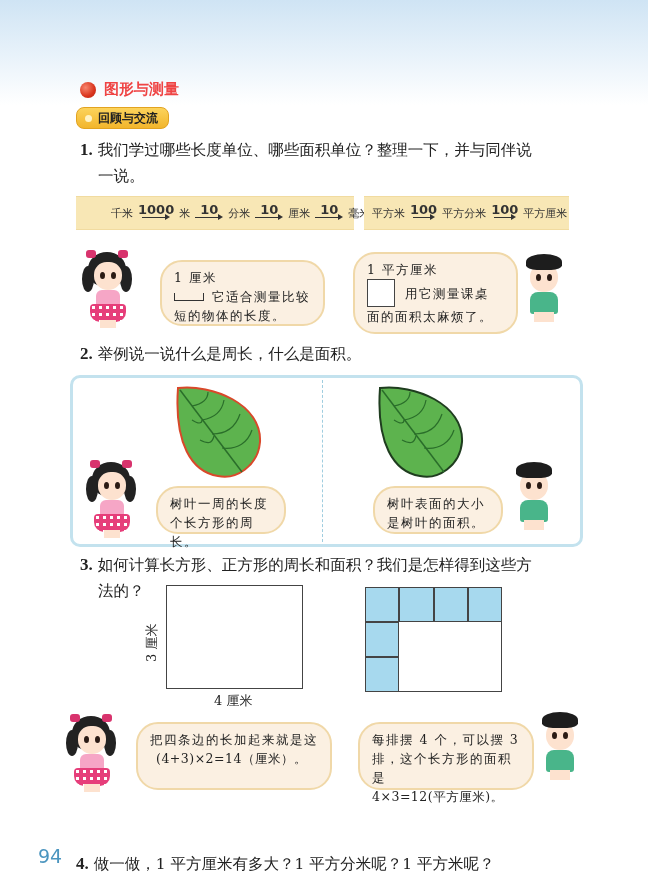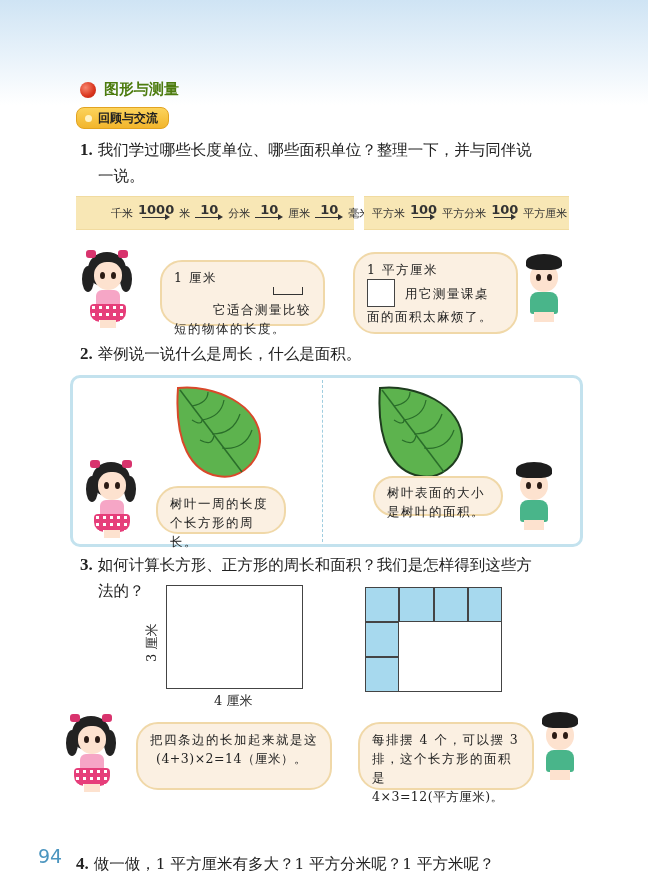--- a/index.html
+++ b/index.html
@@ -9,21 +9,21 @@
     color: #222;
     background: linear-gradient(180deg, #cfe4f4 0px, #e8f2fa 55px, #ffffff 105px, #ffffff 100%);
     position: relative;
   }
   .abs { position: absolute; }
 
   
   .section-head { left: 80px; top: 80px; display: flex; align-items: center; gap: 8px; }
   .red-dot { width: 16px; height: 16px; border-radius: 50%;
     background: radial-gradient(circle at 35% 35%, #f7866f, #d9341d 60%, #b32512); }
-  .section-title { font-family: "DejaVu Sans", sans-serif; font-weight: bold; font-size: 15px; color: #4d7c0f; }
+  .section-title { font-family: "DejaVu Sans", sans-serif; font-weight: bold; font-size: 15px; color: #ef4444; }
 
   .badge { left: 76px; top: 107px; height: 22px; padding: 0 10px 0 8px;
     background: linear-gradient(180deg, #fcd35c, #f2b52c); border-radius: 8px;
     display: flex; align-items: center; gap: 6px; border: 1px solid #e2a320; }
   .badge-dot { width: 7px; height: 7px; border-radius: 50%; background: #fff3c4; }
   .badge-text { font-family: Liberation Serif, serif; font-weight: bold; font-size: 12px; color: #222; }
 
   .q { font-size: 15.5px; line-height: 26px; }
   .q b { font-family: "Liberation Serif", serif; font-weight: bold; font-size: 17px; }
 
@@ -139,21 +139,21 @@
   <div class="face">
       <div class="eye" style="left:6px"></div>
       <div class="eye" style="left:17px"></div>
     </div>
   <div class="shirt"></div>
     <div class="skirt"></div>
     <div class="legs"></div>
 </div>
 <div class="abs bubble" style="left:160px; top:260px; width:165px; height:66px;">
   <div>1 厘米</div>
-  <div style="display:flex; align-items:flex-end;flex-direction:column;">
+  <div style="display:flex; align-items:flex-end;">
       <span style="display:inline-block; width:30px; height:8px; border:1.5px solid #333; border-top:none; margin-right:8px; margin-bottom:5px;"></span>
       <span>它适合测量比较</span>
     </div>
   <div>短的物体的长度。</div>
 </div>
 
 <div class="abs bubble" style="left:353px; top:252px; width:165px; height:82px;">
   <div>1 平方厘米</div>
   <div style="display:flex; align-items:center;">
       <span style="display:inline-block; width:28px; height:28px; border:1.5px solid #444; background:#fff; margin-right:10px;"></span>
@@ -201,21 +201,21 @@
     </div>
   <div class="shirt"></div>
     <div class="skirt"></div>
     <div class="legs"></div>
 </div>
 <div class="abs bubble" style="left:156px; top:486px; width:130px; height:48px;">
   <div>树叶一周的长度</div>
   <div>个长方形的周长。</div>
 </div>
 
-<div class="abs bubble" style="left:373px; top:476px; width:130px; height:40px;font-family:Liberation Serif, serif;">
+<div class="abs bubble" style="left:373px; top:486px; width:130px; height:48px;">
   <div>树叶表面的大小</div>
   <div>是树叶的面积。</div>
 </div>
 <div class="kid boy" style="left:512px; top:462px; width:44px; height:72px;">
   <div class="face">
       <div class="eye" style="left:6px"></div>
       <div class="eye" style="left:17px"></div>
     </div>
   <div class="hair" style="height:16px;"></div>
   <div class="shirt"></div>

